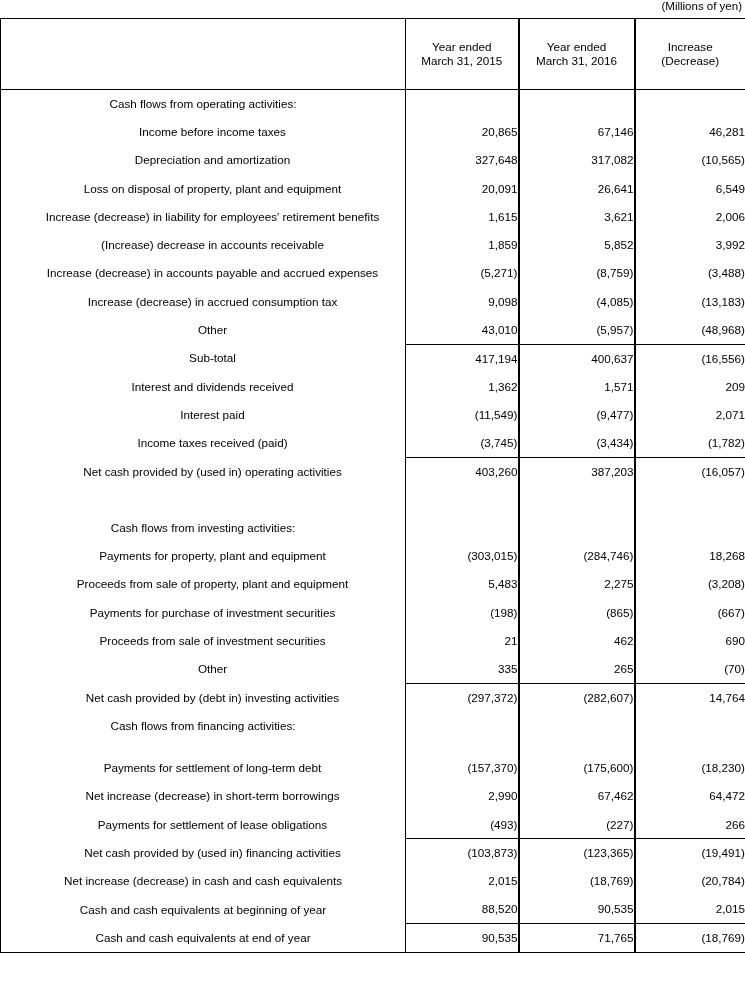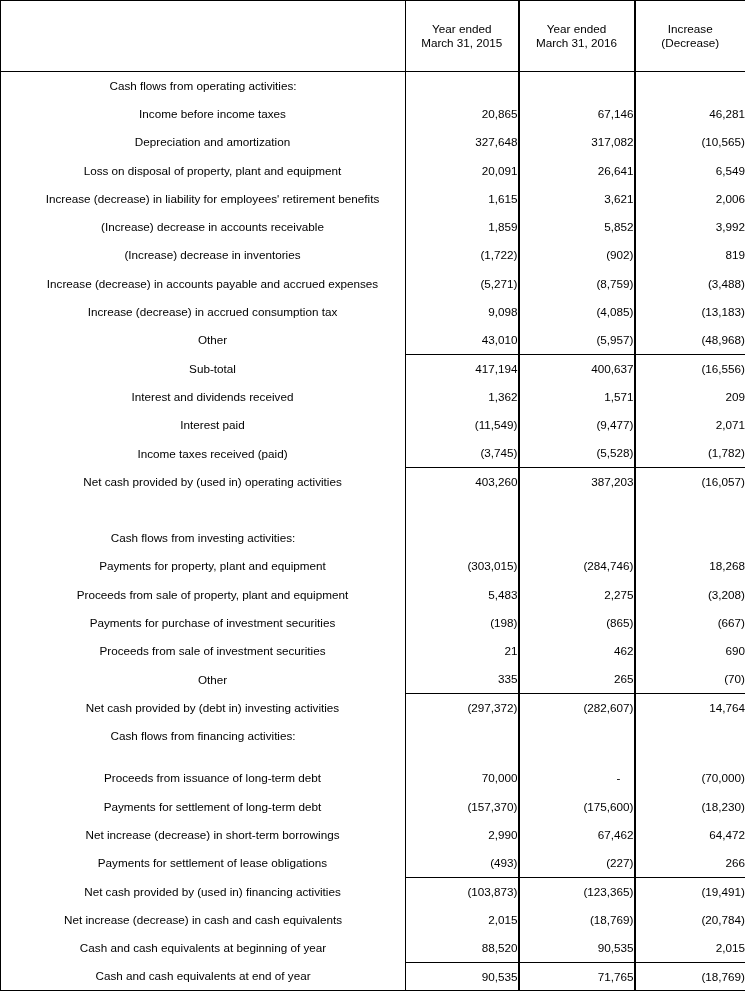--- a/index.html
+++ b/index.html
@@ -102,20 +102,23 @@
   
   td.rule-top { border-top: 1.1px solid #000; }
 
   .spacer-row td { height: 28px; }
 </style>
 </head>
 <body>
 
 <div class="sheet">
 
+  <div class="units-row">
+    <span class="units-label">(Millions of yen)</span>
+  </div>
 
   <table class="cf">
     <colgroup>
       <col class="c-label">
         <col class="c-y1">
         <col class="c-y2">
         <col class="c-delta">
     </colgroup>
     <tbody>
 
@@ -170,26 +173,20 @@
         <td class="num">2,006</td>
       </tr>
 
       <tr class="data-row">
         <td class="label indent">(Increase) decrease in accounts receivable</td>
         <td class="num vl-thin-l">1,859</td>
         <td class="num vl-thick-l vl-thick-r">5,852</td>
         <td class="num">3,992</td>
       </tr>
 
-      <tr class="data-row">
-        <td class="label indent">(Increase) decrease in inventories</td>
-        <td class="num vl-thin-l">(1,722)</td>
-        <td class="num vl-thick-l vl-thick-r">(902)</td>
-        <td class="num">819</td>
-      </tr>
 
       <tr class="data-row">
         <td class="label indent">Increase (decrease) in accounts payable and accrued expenses</td>
         <td class="num vl-thin-l">(5,271)</td>
         <td class="num vl-thick-l vl-thick-r">(8,759)</td>
         <td class="num">(3,488)</td>
       </tr>
 
       <tr class="data-row">
         <td class="label indent">Increase (decrease) in accrued consumption tax</td>
@@ -222,21 +219,21 @@
       <tr class="data-row">
         <td class="label indent">Interest paid</td>
         <td class="num vl-thin-l">(11,549)</td>
         <td class="num vl-thick-l vl-thick-r">(9,477)</td>
         <td class="num">2,071</td>
       </tr>
 
       <tr class="data-row">
         <td class="label indent">Income taxes received (paid)</td>
         <td class="num vl-thin-l">(3,745)</td>
-        <td class="num vl-thick-l vl-thick-r">(5,528)</td>
+        <td class="num vl-thick-l vl-thick-r">(3,434)</td>
         <td class="num">(1,782)</td>
       </tr>
 
       <tr class="data-row">
         <td class="label indent">Net cash provided by (used in) operating activities</td>
         <td class="num vl-thin-l rule-top">403,260</td>
         <td class="num vl-thick-l vl-thick-r rule-top">387,203</td>
         <td class="num rule-top">(16,057)</td>
       </tr>
 
@@ -303,26 +300,20 @@
         <td class="num"></td>
       </tr>
 
       <tr class="short-row">
         <td></td>
         <td class="vl-thin-l"></td>
         <td class="vl-thick-l vl-thick-r"></td>
         <td></td>
       </tr>
 
-      <tr class="data-row">
-        <td class="label indent">Proceeds from issuance of long-term debt</td>
-        <td class="num vl-thin-l">70,000</td>
-        <td class="num dash vl-thick-l vl-thick-r">-</td>
-        <td class="num">(70,000)</td>
-      </tr>
 
       <tr class="data-row">
         <td class="label indent">Payments for settlement of long-term debt</td>
         <td class="num vl-thin-l">(157,370)</td>
         <td class="num vl-thick-l vl-thick-r">(175,600)</td>
         <td class="num">(18,230)</td>
       </tr>
 
       <tr class="data-row">
         <td class="label indent">Net increase (decrease) in short-term borrowings</td>

